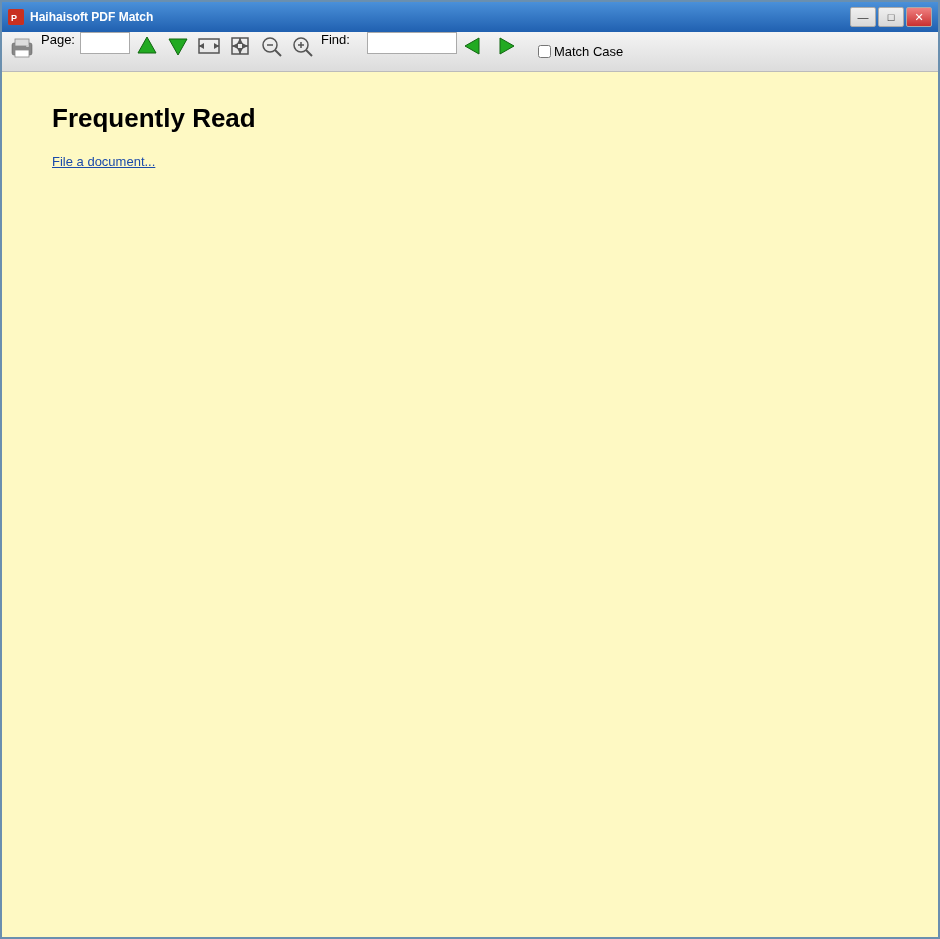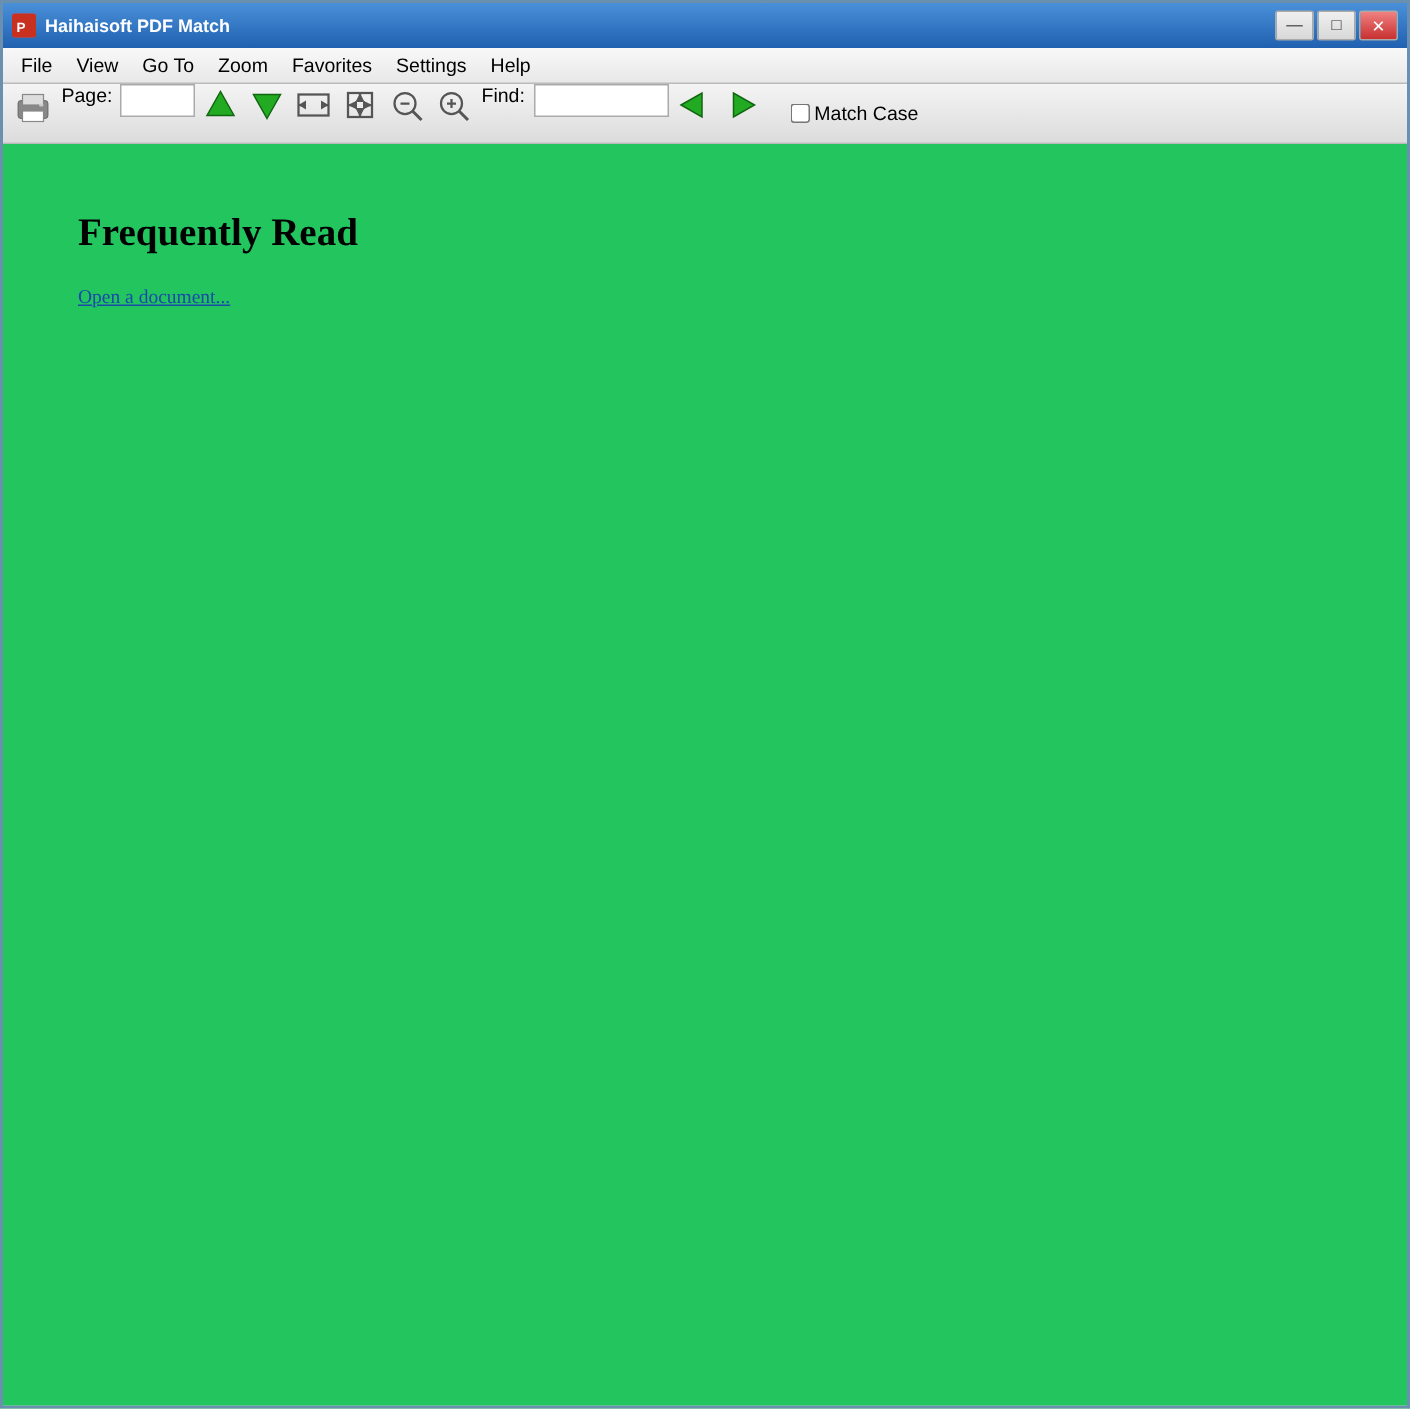--- a/index.html
+++ b/index.html
@@ -164,21 +164,21 @@
       display: flex;
       align-items: center;
       justify-content: center;
     }
 
     
     #find-label {
       font-size: 13px;
       color: #000;
       margin-left: 2px;
-      margin-right: 3px;
+      margin-right: 14px;
     }
 
     #find-input {
       width: 90px;
       height: 22px;
       border: 1px solid #aaa;
       background: white;
       padding: 0 4px;
       font-size: 12px;
       outline: none;
@@ -197,24 +197,23 @@
     }
 
     #match-case-label {
       font-size: 13px;
       color: #000;
     }
 
     
     #content-area {
       flex: 1;
-      background: #22c55e;
+      background: #fef9c3;
       overflow: hidden;
-      padding: 44px 50px;
-      font-family: Liberation Serif, serif;
+      padding: 31px 50px;
     }
 
     #frequently-read-title {
       font-size: 26px;
       font-weight: bold;
       color: #000;
       margin-bottom: 20px;
     }
 
     #open-document-link {
@@ -239,29 +238,20 @@
       </div>
       <span>Haihaisoft PDF Match</span>
     </div>
     <div id="title-controls">
       <div class="title-btn">—</div>
       <div class="title-btn">□</div>
       <div class="title-btn close-btn">✕</div>
     </div>
   </div>
 
-  <div id="menu-bar">
-    <div class="menu-item">File</div>
-    <div class="menu-item">View</div>
-    <div class="menu-item">Go To</div>
-    <div class="menu-item">Zoom</div>
-    <div class="menu-item">Favorites</div>
-    <div class="menu-item">Settings</div>
-    <div class="menu-item">Help</div>
-  </div>
 
   <div id="toolbar">
 
     <div class="print-icon-wrap">
       <svg class="print-icon" viewBox="0 0 24 22" xmlns="http://www.w3.org/2000/svg">
         <rect x="2" y="6" width="20" height="12" rx="2" fill="#888" stroke="#555" stroke-width="0.5"></rect>
         <rect x="5" y="2" width="14" height="7" fill="#ddd" stroke="#888" stroke-width="0.8"></rect>
         <rect x="5" y="13" width="14" height="7" fill="white" stroke="#888" stroke-width="0.8"></rect>
         <rect x="16" y="8" width="3" height="2" fill="#ccc" rx="1"></rect>
       </svg>
@@ -340,16 +330,16 @@
 
     <div id="match-case-wrap">
       <input type="checkbox" id="match-case-checkbox" style="">
       <label id="match-case-label" for="match-case-checkbox">Match Case</label>
     </div>
 
   </div>
 
   <div id="content-area">
     <h2 id="frequently-read-title">Frequently Read</h2>
-    <a id="open-document-link" href="#">Open a document...</a>
+    <a id="open-document-link" href="#">File a document...</a>
   </div>
 
 </div>
 
 </body></html>

